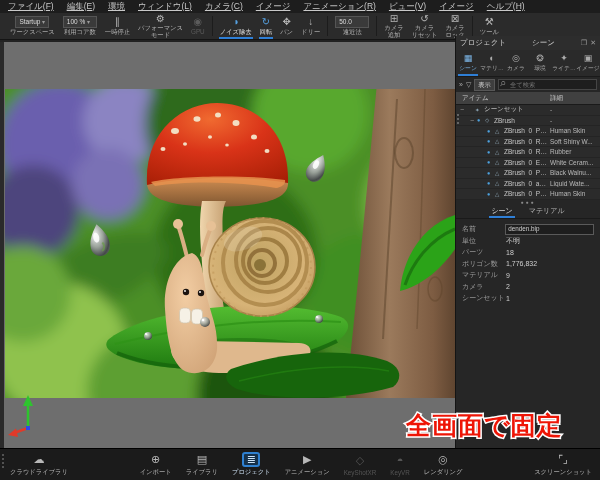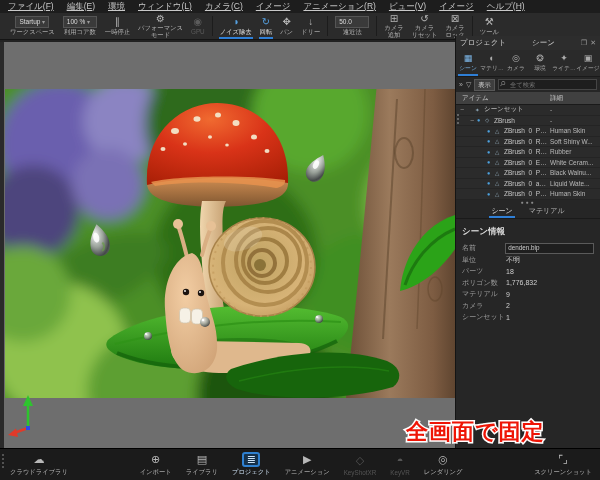--- a/index.html
+++ b/index.html
@@ -26,24 +26,24 @@
   .tb-item.active::after{content:"";position:absolute;left:3px;right:3px;bottom:0;height:2px;background:#2f7fd6;}
   .tb-item.disabled{color:#5c5c5c;}
   .tb-item.disabled .tb-glyph{color:#5c5c5c;}
   .tb-item.sep{width:1px;background:#1c1c1c;padding:0;margin:3px 3px;}
   
   .viewport{position:absolute;left:0;top:40px;width:455px;height:408px;background:#6e6e6e;border-top:2px solid #222;box-sizing:border-box;}
   .vp-handle{position:absolute;left:0;top:0;width:4px;height:406px;background:#2a2a2a;}
   .render{position:absolute;left:5px;top:47px;width:450px;height:309px;}
   .render svg{display:block;}
   .axis{position:absolute;left:8px;top:352px;}
-  .annotation{position:absolute;left:406px;top:409px;z-index:40;font-size:22px;font-weight:bold;
+  .annotation{position:absolute;left:406px;top:409px;z-index:40;font-size:25px;font-weight:bold;
               color:#ee1506;letter-spacing:1px;white-space:nowrap;
               -webkit-text-stroke:3px #ffffff;paint-order:stroke fill;
-              text-shadow:0 0 1px #fff;margin-top:8px;}
+              text-shadow:0 0 1px #fff;}
   
   .panel{position:absolute;left:455px;top:36px;width:145px;height:412px;background:#262626;
          border-left:1px solid #141414;box-sizing:border-box;display:flex;flex-direction:column;font-size:7px;}
   .p-header{height:14px;min-height:14px;display:flex;align-items:center;background:#2d2d2d;
             font-size:7.5px;color:#cfcfcf;padding:0 4px;gap:3px;}
   .p-header .spacer{flex:1;}
   .p-hicon{color:#9a9a9a;font-size:7px;cursor:default;}
   .p-tabs{height:26px;min-height:26px;display:flex;background:#2a2a2a;border-bottom:1px solid #1a1a1a;}
   .p-tab{flex:1;display:flex;flex-direction:column;align-items:center;justify-content:center;color:#ababab;position:relative;}
   .p-tab .glyph{font-size:9px;line-height:1;}
@@ -558,21 +558,20 @@
     <div class="p-subtabs">
       <span class="p-dots">●●●</span>
       <span class="p-subtab-row">
 
       <span class="p-subtab selected">シーン</span>
           <span class="p-subtab">マテリアル</span>
         </span>
     </div>
 
     <div class="p-info">
-      <div class="info-title">シーン情報</div>
       <div>
 
           <div class="info-row input-row">
             <span class="i-label">名前</span>
             <span class="i-value">denden.bip</span>
           </div>
 
           <div class="info-row">
             <span class="i-label">単位</span>
             <span class="i-value">不明</span>

